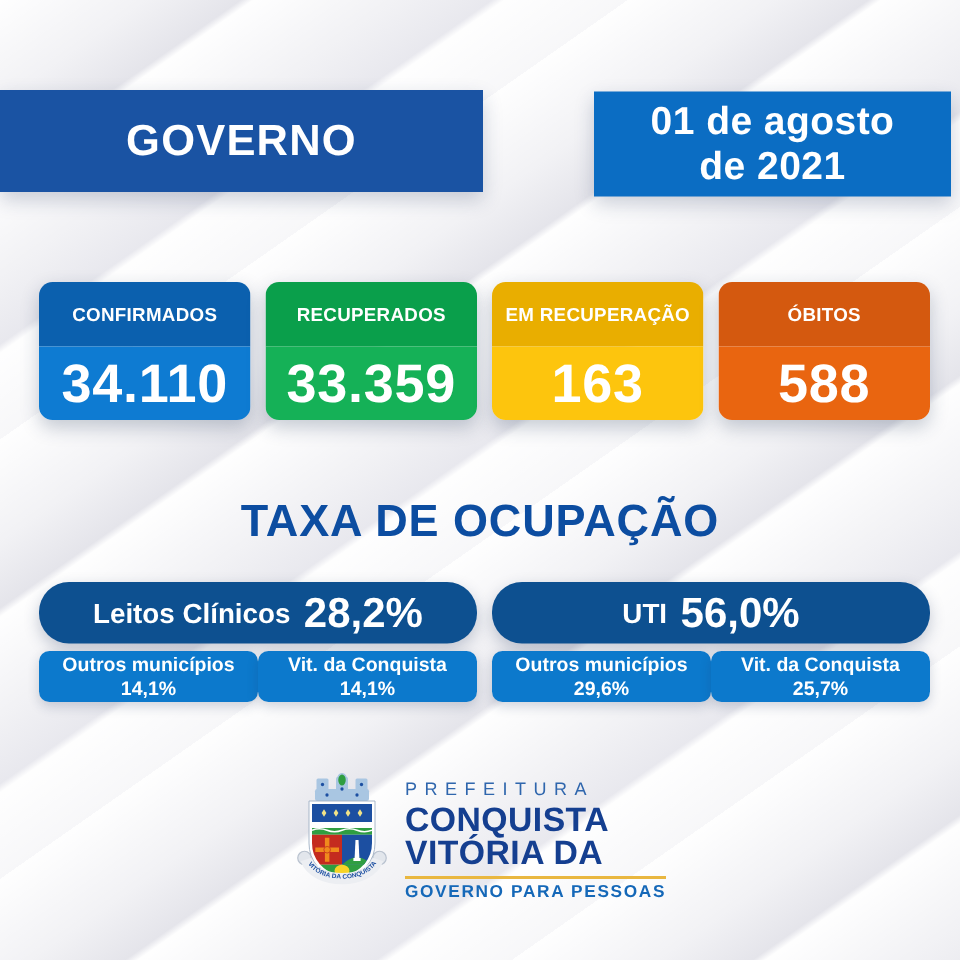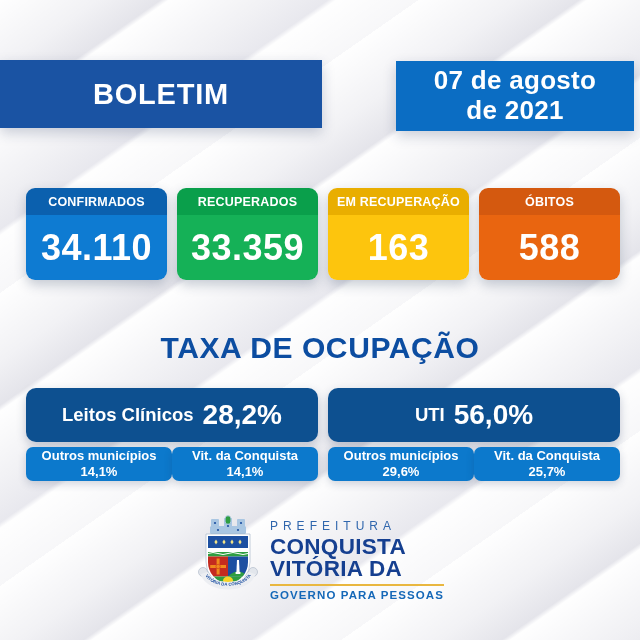--- a/index.html
+++ b/index.html
@@ -30,34 +30,34 @@
     position:absolute;left:396px;top:61px;width:238px;height:70px;
     background:#0b6dc3;color:#fff;display:flex;flex-direction:column;
     align-items:center;justify-content:center;
     font-size:26px;font-weight:800;line-height:1.15;letter-spacing:.3px;
     box-shadow:0 5px 12px rgba(30,50,90,.22);
   }
   
   .cards{position:absolute;left:26px;top:188px;width:594px;height:92px;display:flex;gap:10px;}
   .card{flex:1;border-radius:9px;overflow:hidden;display:flex;flex-direction:column;
         box-shadow:0 5px 12px rgba(40,60,90,.25);}
-  .card-head{height:27px;display:flex;align-items:center;justify-content:center;
+  .card-head{height:43px;display:flex;align-items:center;justify-content:center;
         color:#fff;font-size:12.5px;font-weight:800;letter-spacing:.2px;white-space:nowrap;}
   .card-body{flex:1;display:flex;align-items:center;justify-content:center;
         color:#fff;font-size:36px;font-weight:800;letter-spacing:.5px;}
   .c-blue  .card-head{background:#0b60ae;} .c-blue  .card-body{background:#0e7bd2;}
   .c-green .card-head{background:#0a9f4b;} .c-green .card-body{background:#15b157;}
   .c-yellow.card .card-head{background:#e9ae00;} .c-yellow .card-body{background:#fdc50d;}
   .c-orange.card .card-head{background:#d4590f;} .c-orange .card-body{background:#e96510;}
   
   .taxa-title{position:absolute;left:0;top:331px;width:640px;text-align:center;
         color:#0c4da1;font-size:30px;font-weight:800;letter-spacing:.6px;}
   .occ-group{position:absolute;top:388px;width:292px;}
   .occ-left{left:26px;} .occ-right{left:328px;}
-  .occ-main{height:54px;border-radius:10px;background:#0d5090;color:#fff;
+  .occ-main{height:41px;border-radius:20px;background:#0d5090;color:#fff;
         display:flex;align-items:flex-start;justify-content:center;gap:9px;
         box-shadow:0 4px 10px rgba(30,50,90,.25);padding-top:0;}
   .occ-main .lbl{font-size:18.5px;font-weight:700;align-self:center;}
   .occ-main .val{font-size:28px;font-weight:800;align-self:center;}
   .occ-subs{display:flex;gap:0;margin-top:5px;}
   .occ-sub{flex:1;height:34px;border-radius:7px;background:#0c79cc;color:#fff;
         display:flex;flex-direction:column;align-items:center;justify-content:center;
         font-size:13px;font-weight:700;line-height:1.2;
         box-shadow:0 3px 8px rgba(30,50,90,.2);}
   
@@ -69,24 +69,24 @@
   .org-name{color:#153f90;font-size:22.5px;font-weight:800;line-height:.98;letter-spacing:.3px;}
   .org-divider{height:2px;background:#e9b740;width:100%;margin:4px 0 3px;}
   .org-slogan{color:#1568b8;font-size:11.5px;font-weight:800;letter-spacing:1.1px;}
 </style>
 </head>
 <body>
 
 <div class="canvas">
 
   <div class="hdr-left">
-    <span>BOLETIM</span>
+    <span>GOVERNO</span>
   </div>
   <div class="hdr-right">
-    <span>07 de agosto</span>
+    <span>01 de agosto</span>
     <span>de 2021</span>
   </div>
 
   <div class="cards">
     <div class="card c-blue">
       <div class="card-head">CONFIRMADOS</div>
       <div class="card-body">34.110</div>
     </div>
     <div class="card c-green">
       <div class="card-head">RECUPERADOS</div>

